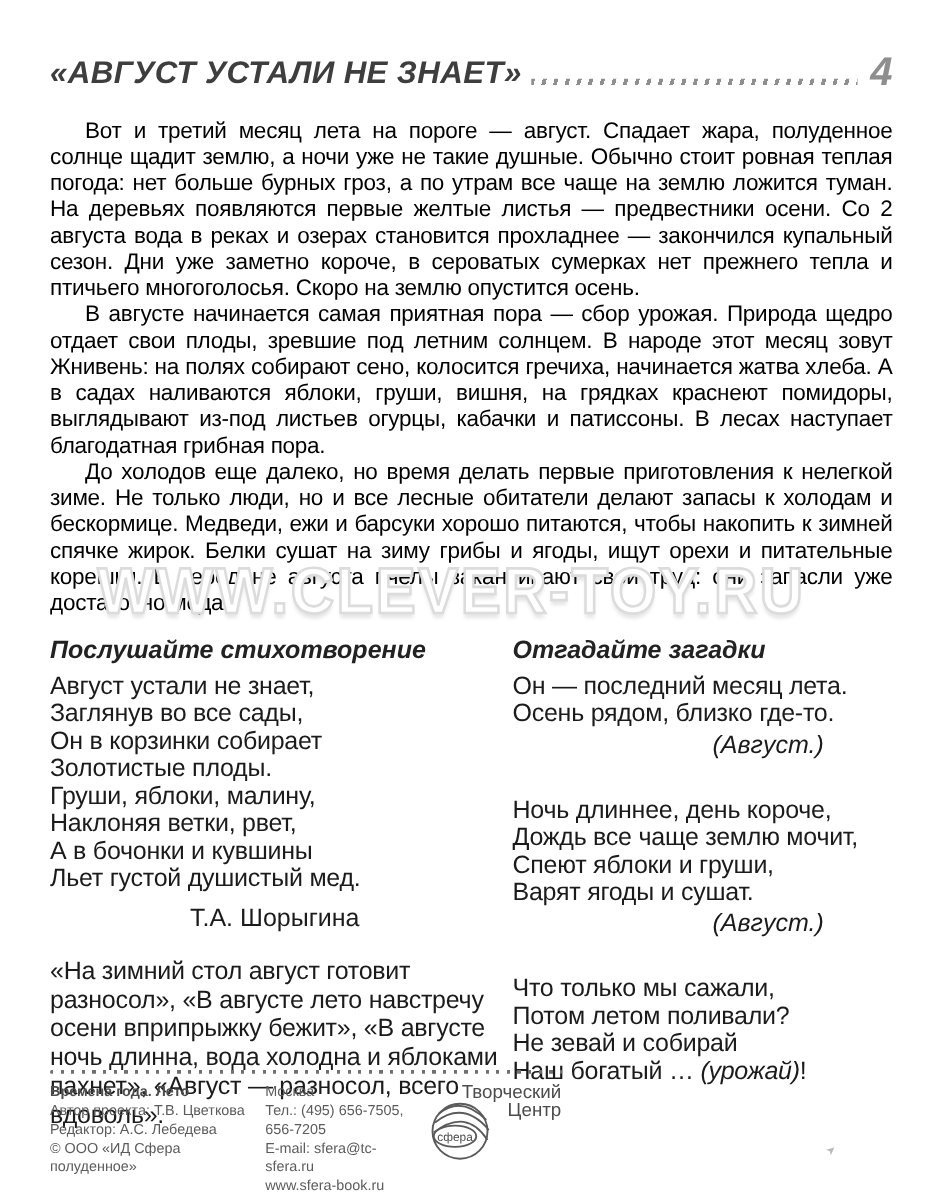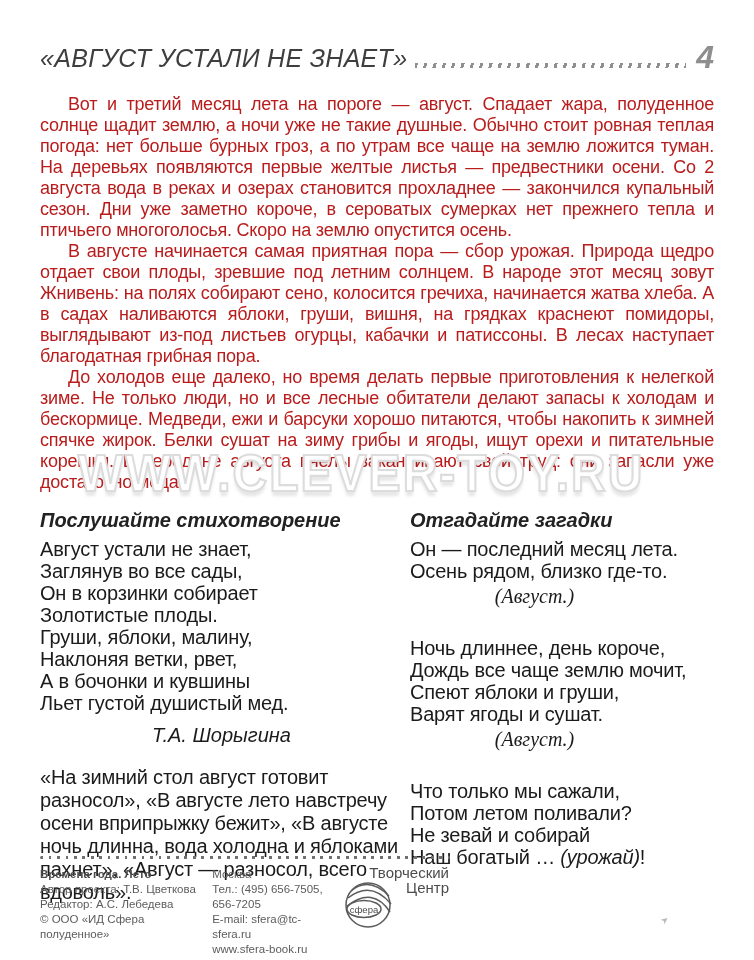--- a/index.html
+++ b/index.html
@@ -5,33 +5,33 @@
   html,body{margin:0;padding:0;background:#ffffff;}
   body{
     width:754px;height:960px;position:relative;overflow:hidden;
     font-family:"Liberation Sans", sans-serif;color:#1e1e1e;
   }
   .page{position:absolute;inset:0;padding:44px 40px 0 40px;box-sizing:border-box;}
 
   
   .header-row{display:flex;align-items:flex-end;}
   .doc-title{
-    font-size:25px;font-weight:normal;font-style:italic;color:#3e3e3e;
+    font-size:25px;font-weight:bold;font-style:italic;color:#3e3e3e;
     white-space:nowrap;letter-spacing:.3px;line-height:1;
   }
   .leader{
     flex:1;height:5px;margin:0 10px 3px 8px;
     background:repeating-linear-gradient(105deg,#8f8f8f 0 3px,transparent 3px 9px);
   }
   .page-num{
     font-size:32px;font-weight:bold;font-style:italic;color:#8e8e8e;line-height:.85;
   }
 
   
-  .intro{margin-top:23px;font-size:18px;line-height:21px;text-align:justify;color:#b91c1c;}
+  .intro{margin-top:23px;font-size:18px;line-height:21px;text-align:justify;color:#000000;}
   .intro p{margin:0;text-indent:28px;letter-spacing:-0.2px;}
 
   
   .watermark{
     position:absolute;left:78px;top:446px;width:640px;z-index:0;
     font-size:48px;font-weight:bold;letter-spacing:2px;white-space:nowrap;
     color:#ffffff;-webkit-text-stroke:2px #dcdcdc;
     text-shadow:0 4px 3px rgba(0,0,0,0.10);
     transform:scaleY(1.08);
   }
@@ -39,25 +39,25 @@
   
   .columns{
     position:relative;z-index:1;
     display:grid;grid-template-columns:370px 1fr;
     margin-top:16px;font-size:20px;line-height:22px;color:#1b1b1b;
   }
   .section-heading{
     font-weight:bold;font-style:italic;font-size:20px;margin:0 0 7px 0;color:#222;
   }
   .poem-line,.riddle-line{letter-spacing:-0.2px;}
-  .poem-author{font-style:italic;margin:10px 0 20px 112px;}
+  .poem-author{margin:10px 0 20px 112px;}
   .proverbs-heading{margin-top:8px;}
   .proverbs-text{margin:3px 0 0 0;line-height:23px;letter-spacing:-0.2px;}
   .riddle{margin-bottom:30px;}
-  .riddle-answer{text-align:center;font-style:italic;padding-right:55px;margin-top:3px;font-family:Liberation Serif, serif;}
+  .riddle-answer{text-align:right;font-style:italic;padding-right:55px;margin-top:3px;}
   .italic{font-style:italic;}
 
   
   .footer{position:absolute;left:40px;top:856px;width:410px;z-index:2;}
   .footer-rule{
     height:3px;border-radius:2px;
     background:repeating-linear-gradient(to right,#707070 0 2.5px,transparent 2.5px 8.5px);
   }
   .footer-cols{display:flex;margin-top:8px;color:#5c5c5c;font-size:11.5px;line-height:15px;}
   .f-col1{width:178px;}

